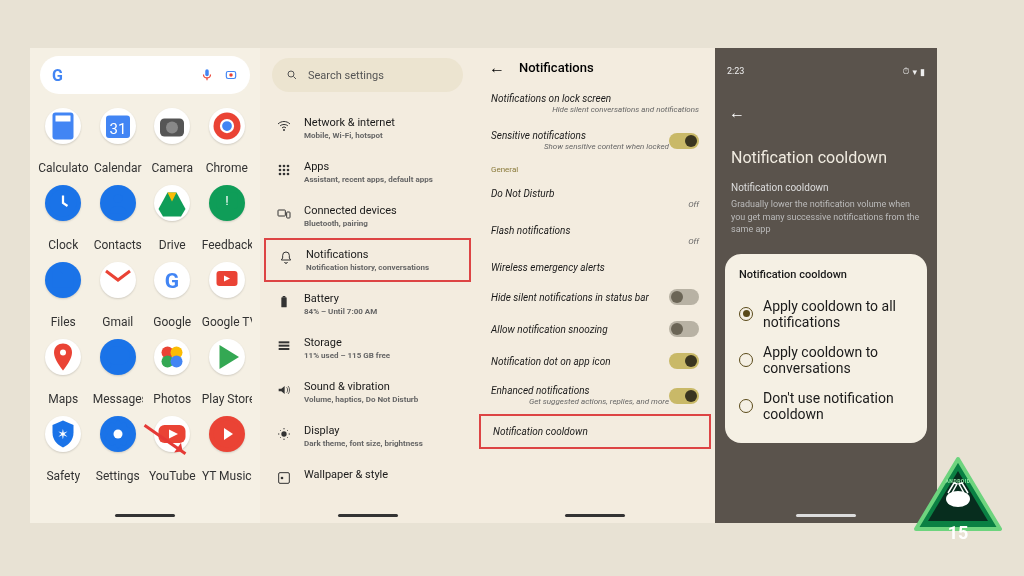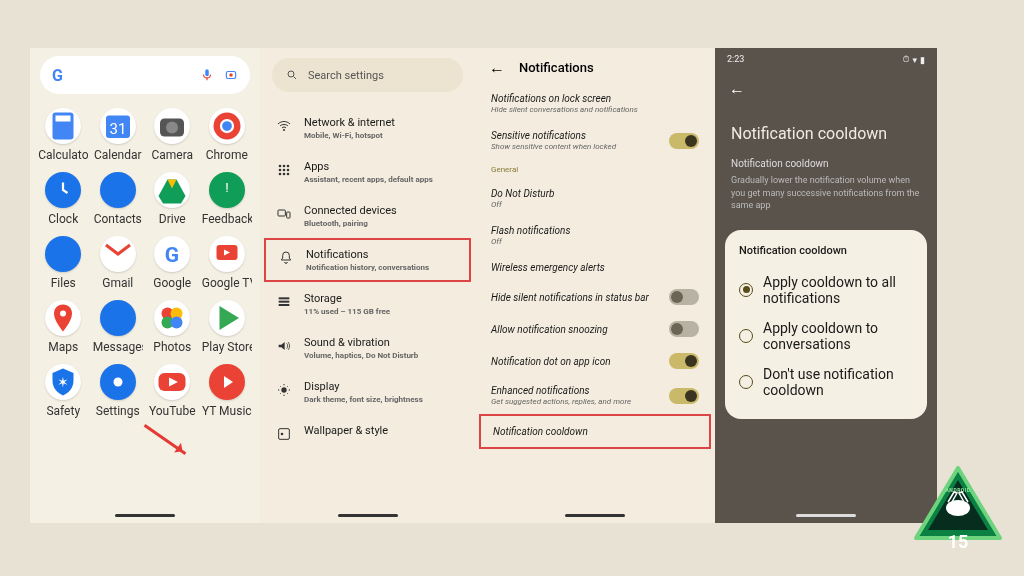--- a/index.html
+++ b/index.html
@@ -51,21 +51,21 @@
   .grid {
     display: grid;
     grid-template-columns: repeat(4, 1fr);
     gap: 10px 0;
     padding: 6px 6px 0 6px;
   }
   .app {
     display: flex;
     flex-direction: column;
     align-items: center;
-    gap: 4px;
+    gap: 17px;
     cursor: pointer;
   }
   .aicon {
     width: 36px; height: 36px;
     border-radius: 50%;
     background: #fff;
     display: flex;
     align-items: center;
     justify-content: center;
     font-size: 16px;
@@ -159,21 +159,21 @@
     cursor: pointer;
     font-style: italic;
   }
   .nitem.hl {
     border: 2px solid #d44;
     margin: 0 4px;
     padding: 10px 12px;
   }
   .ntext { flex: 1; }
   .ntitle { font-size: 10px; color: #1a1a1a; }
-  .nsubtitle { font-size: 8px; color: #666; margin-top: 1px; }
+  .nsubtitle { font-size: 8px; color: #666; margin-top: 1px; text-align: right; }
   .section-label { font-size: 8px; color: #8a7a3a; padding: 6px 16px; }
   .toggle {
     width: 30px; height: 16px;
     border-radius: 10px;
     position: relative;
     flex-shrink: 0;
   }
   .toggle.on { background: #c9b968; }
   .toggle.off { background: #b8b2a4; }
   .toggle::after {
@@ -183,21 +183,21 @@
     border-radius: 50%;
     top: 2px;
   }
   .toggle.on::after { background: #3a3520; right: 2px; }
   .toggle.off::after { background: #6b6556; left: 2px; }
 
   
   .status-bar {
     display: flex;
     justify-content: space-between;
-    padding: 6px 12px;
+    padding: 18px 12px;
     font-size: 9px;
     color: #eee;
   }
   .p4 .back { padding: 8px 14px; font-size: 16px; cursor: pointer; }
   .p4-title { font-size: 16px; padding: 18px 16px 14px; color: #f0ebe0; }
   .p4-sub { padding: 0 16px; font-size: 9px; color: #bbb; line-height: 1.4; }
   .p4-sub .t { font-size: 10px; color: #ddd; margin-bottom: 3px; }
   .card {
     margin: 18px 10px;
     background: #f5f0e4;
@@ -228,21 +228,21 @@
     width: 7px; height: 7px;
     background: #5a4a1a;
     border-radius: 50%;
   }
   .p4 .nav-bar { background: #ddd; }
 
   
   .badge {
     position: absolute;
     right: 16px;
-    bottom: 16px;
+    bottom: 25px;
     width: 100px;
     height: 100px;
   }
   .badge svg { width: 100%; height: 100%; }
 
   .si-icons { display: flex; gap: 3px; align-items: center; }
 </style>
 </head>
 <body>
 
@@ -494,20 +494,30 @@
             <div class="ssubtitle">Bluetooth, pairing</div>
           </div>
         </div>
         <div class="sitem highlighted">
           <div class="sicon"><svg viewBox="0 0 24 24" fill="currentColor">
               <path d="M12 3a5 5 0 00-5 5v4l-2 3h14l-2-3V8a5 5 0 00-5-5zM10 18a2 2 0 004 0" fill="none" stroke="currentColor" stroke-width="1.5"></path>
             </svg></div>
           <div class="stext">
             <div class="stitle">Notifications</div>
             <div class="ssubtitle">Notification history, conversations</div>
+          </div>
+        </div>
+        <div class="sitem">
+          <div class="sicon"><svg viewBox="0 0 24 24" fill="currentColor">
+              <rect x="8" y="5" width="8" height="15" rx="1" fill="currentColor"></rect>
+              <rect x="10" y="3" width="4" height="2" fill="currentColor"></rect>
+            </svg></div>
+          <div class="stext">
+            <div class="stitle">Battery</div>
+            <div class="ssubtitle">84% – Until 7:00 AM</div>
           </div>
         </div>
         <div class="sitem">
           <div class="sicon"><svg viewBox="0 0 24 24" fill="currentColor">
               <rect x="4" y="5" width="16" height="3"></rect>
               <rect x="4" y="10" width="16" height="3"></rect>
               <rect x="4" y="15" width="16" height="3"></rect>
             </svg></div>
           <div class="stext">
             <div class="stitle">Storage</div>

